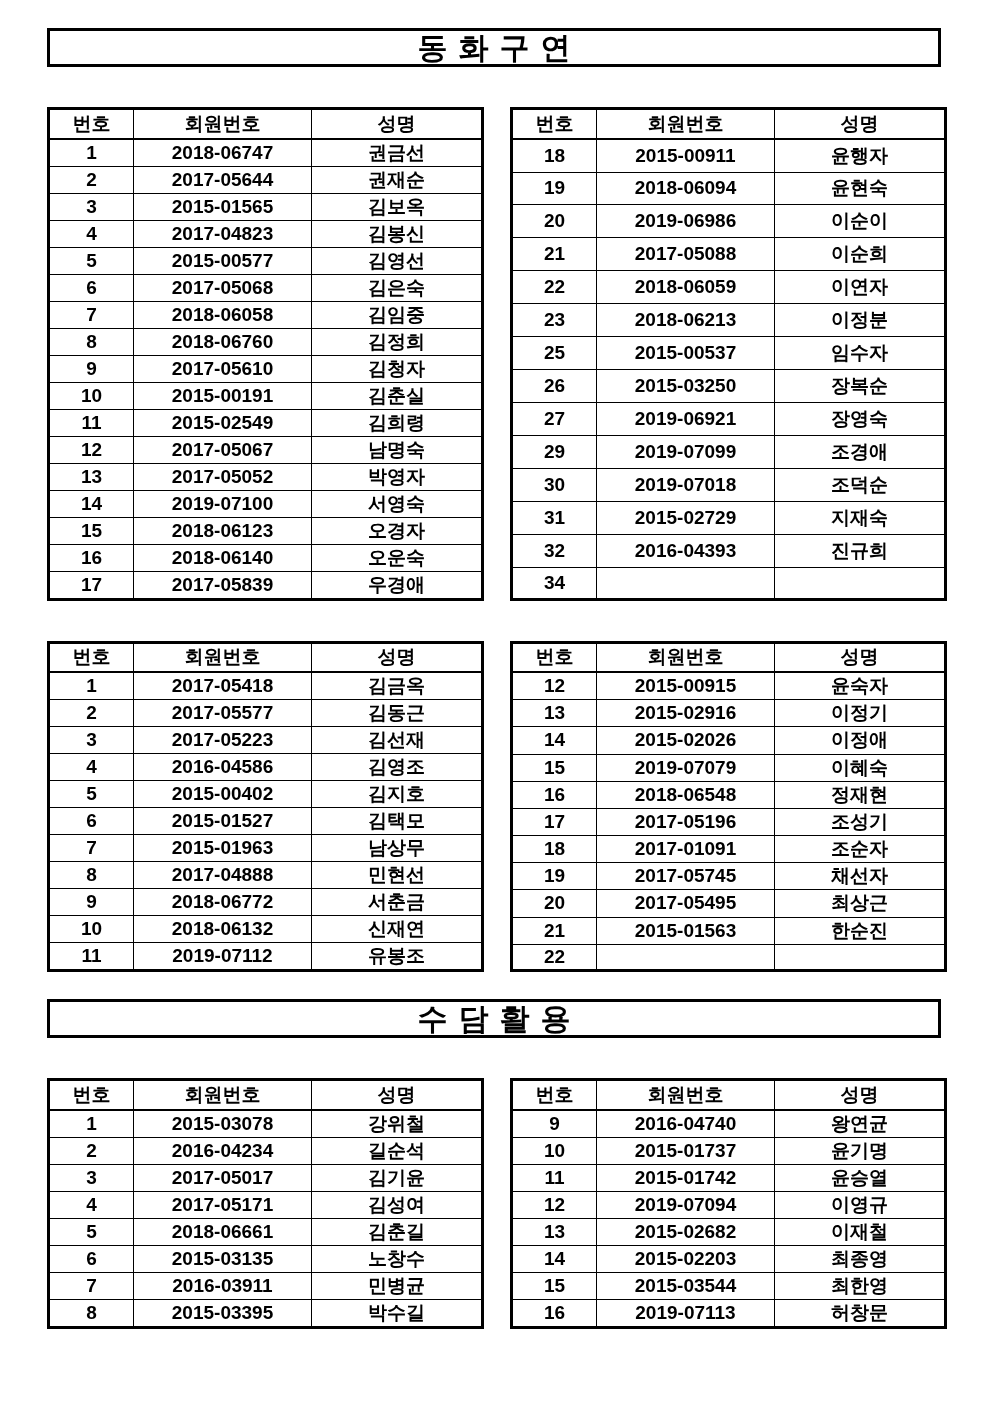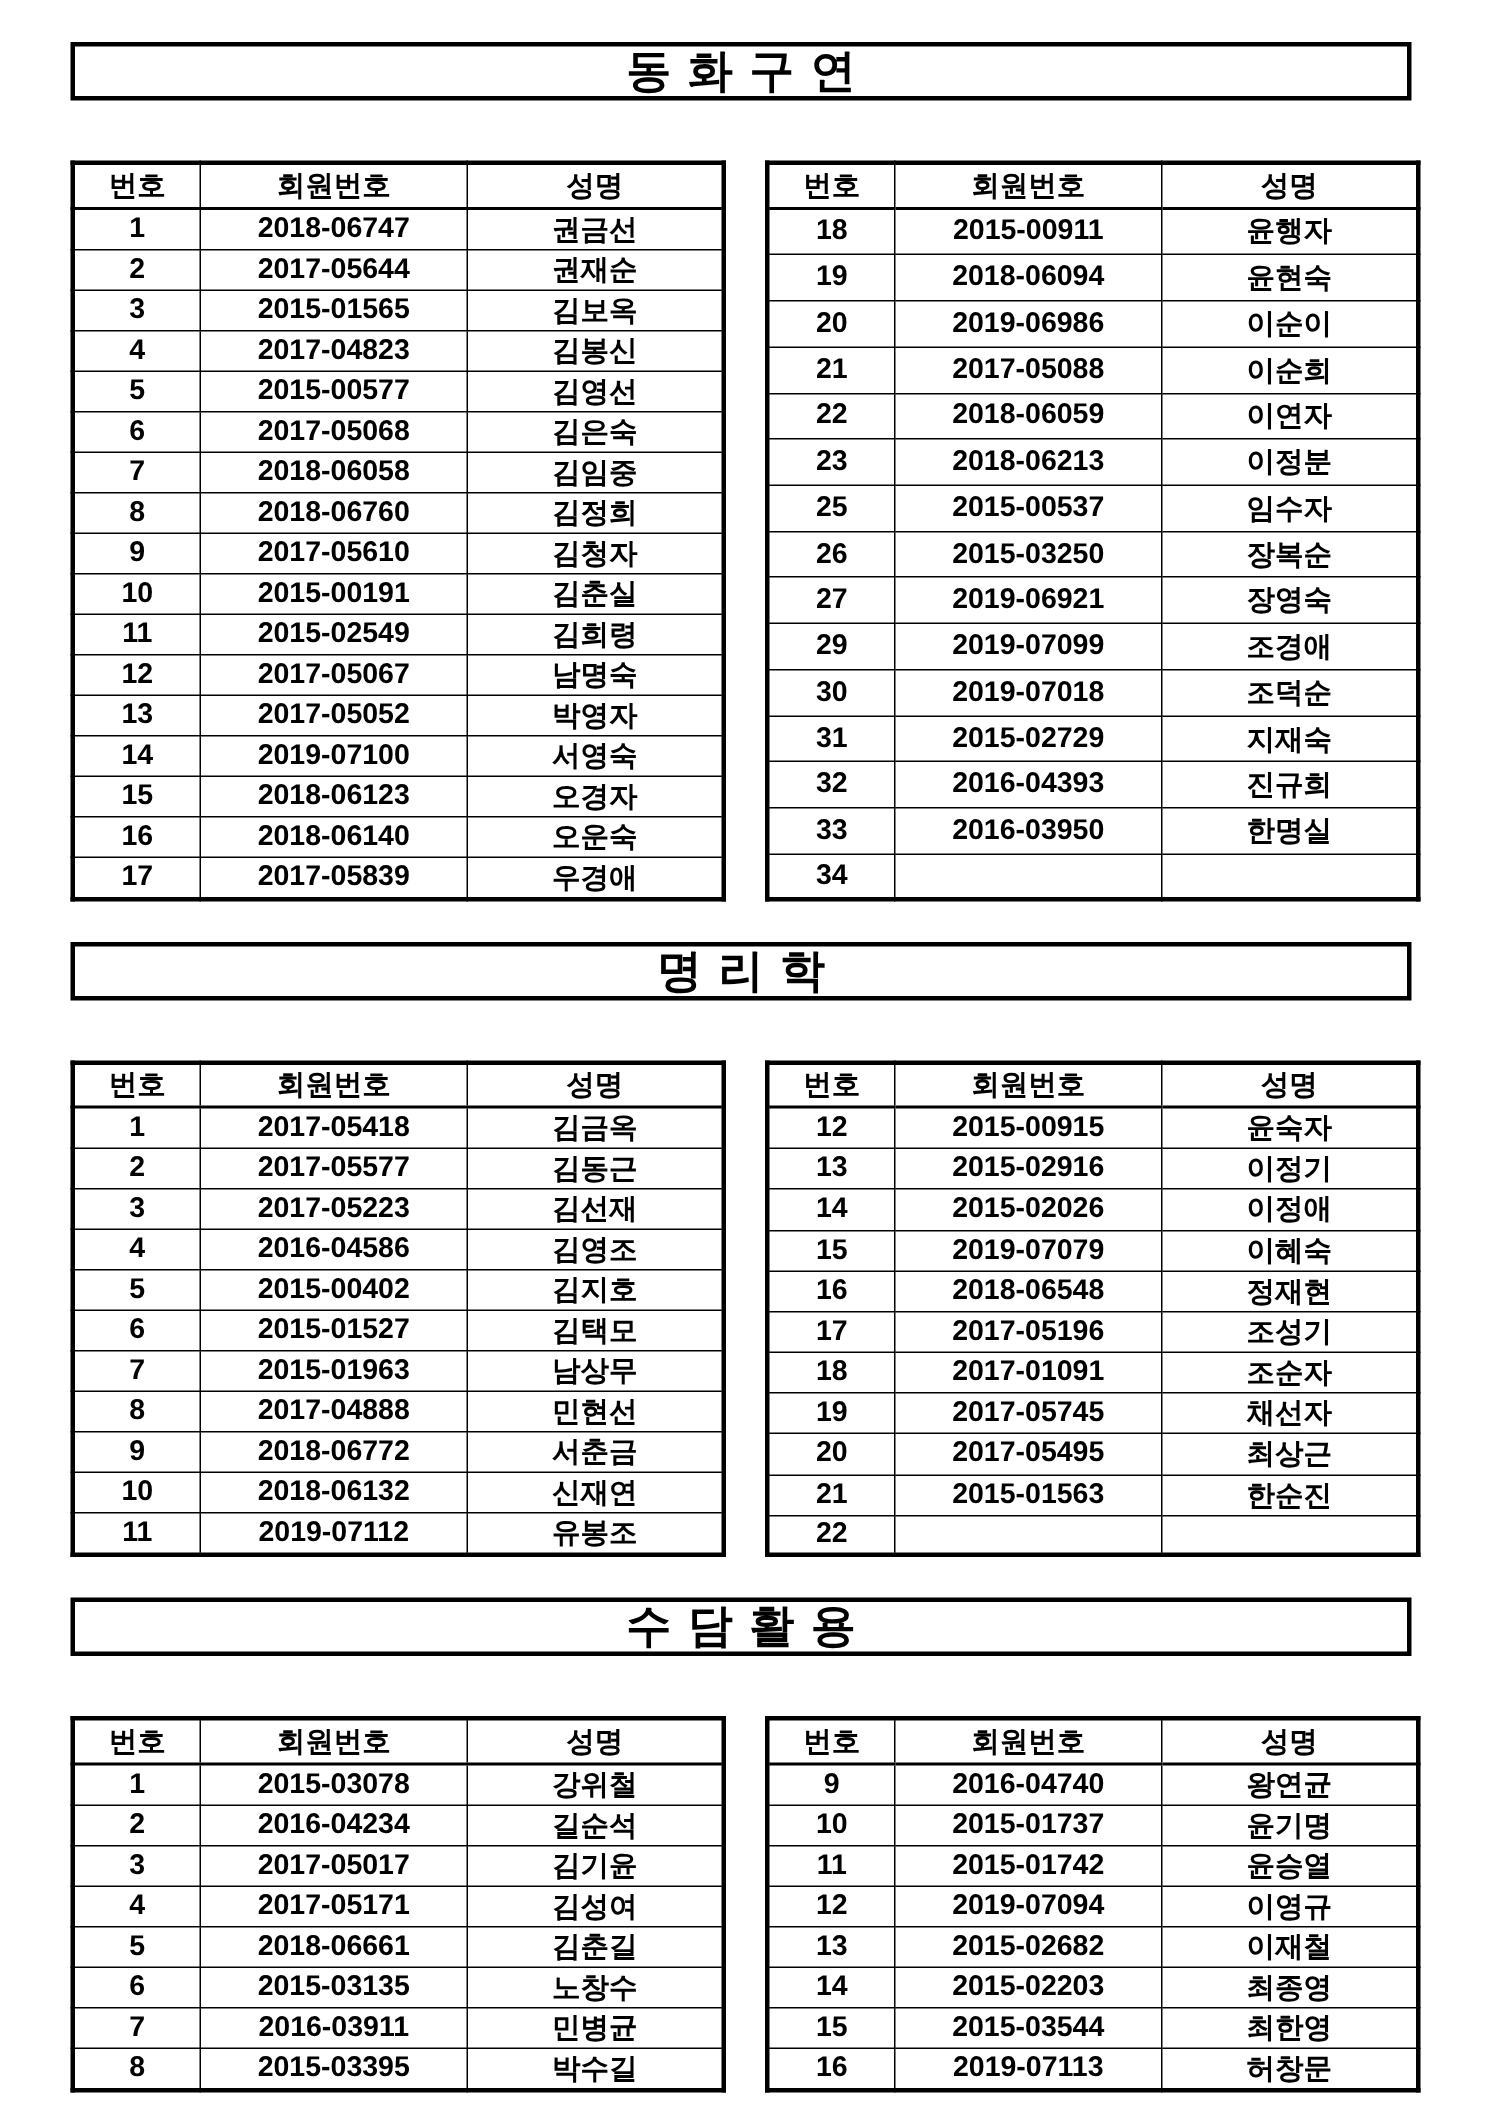--- a/index.html
+++ b/index.html
@@ -231,36 +231,30 @@
                 <td>31</td>
                 <td>2015-02729</td>
                 <td>지재숙</td>
               </tr>
               <tr>
                 <td>32</td>
                 <td>2016-04393</td>
                 <td>진규희</td>
               </tr>
               <tr>
-                <td>33</td>
-                <td>2016-03950</td>
-                <td>한명실</td>
-              </tr>
-              <tr>
                 <td>34</td>
                 <td></td>
                 <td></td>
               </tr>
             </tbody>
       </table>
     </div>
   </section>
 
   <section class="section">
-    <div class="title-box">명리학</div>
     <div class="tables">
       <table class="member-table">
         <colgroup>
               <col class="col-no">
               <col class="col-id">
               <col class="col-name">
             </colgroup>
         <thead>
           <tr>
             <th>번호</th>

